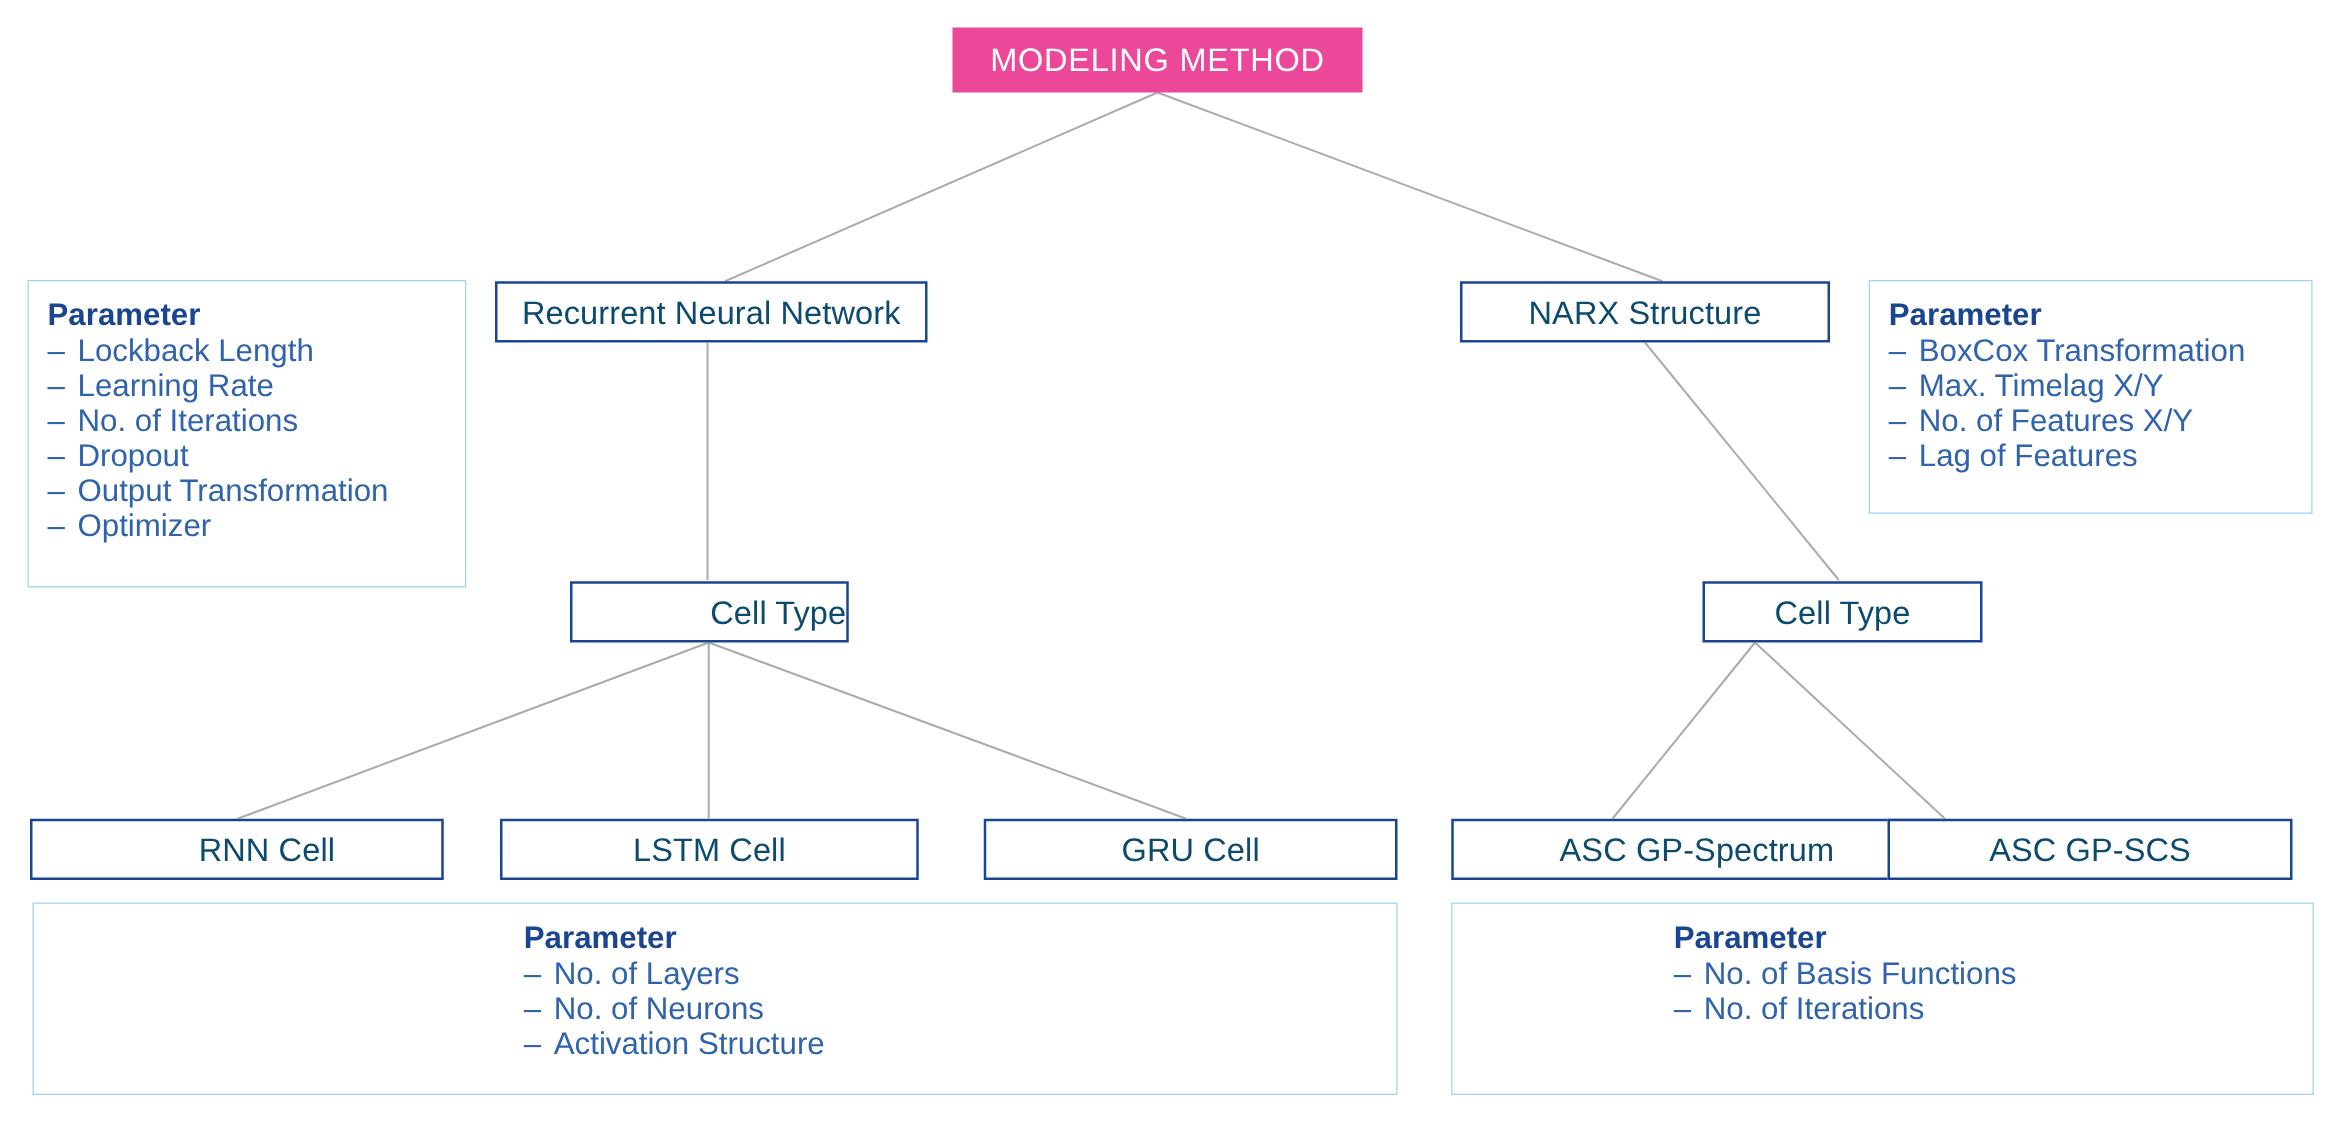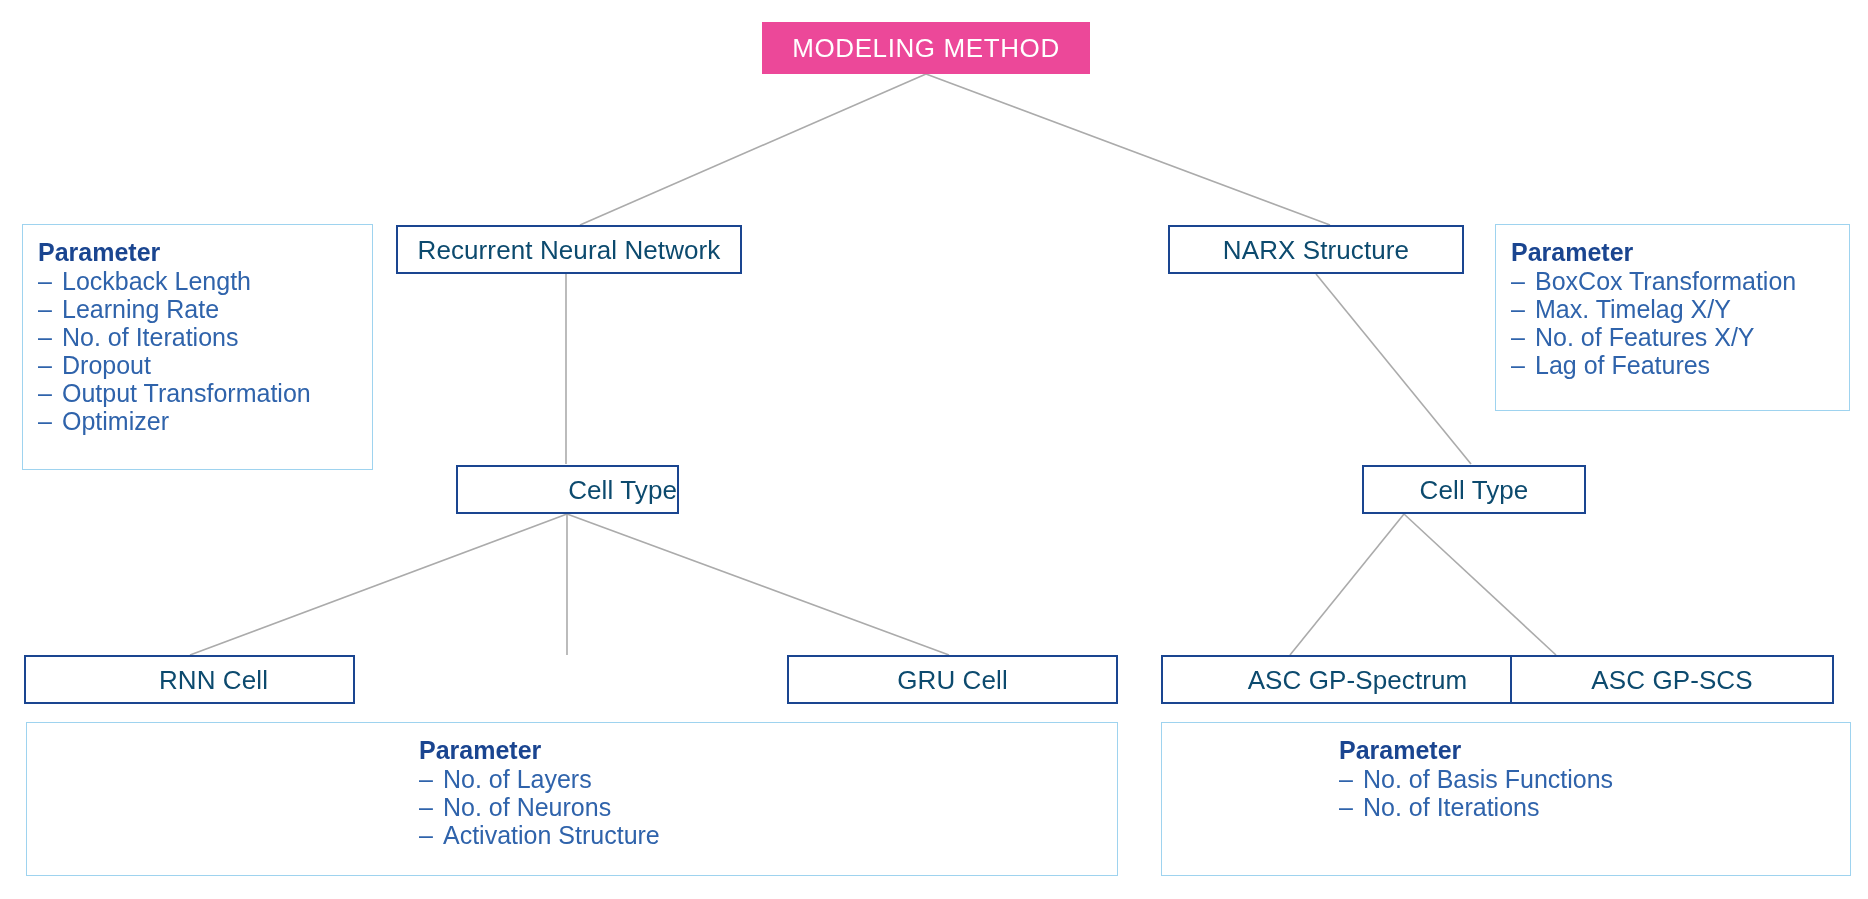--- a/index.html
+++ b/index.html
@@ -82,20 +82,23 @@
   </div>
 
   <div class="node" style="left:1362px;top:465px;width:224px;height:49px;">
     <span>Cell Type</span>
   </div>
 
   <div class="node" style="left:24px;top:655px;width:331px;height:49px;padding-left:48px;">
     <span>RNN Cell</span>
   </div>
 
+  <div class="node" style="left:400px;top:655px;width:335px;height:49px;">
+    <span>LSTM Cell</span>
+  </div>
 
   <div class="node" style="left:787px;top:655px;width:331px;height:49px;">
     <span>GRU Cell</span>
   </div>
 
   <div class="node" style="left:1161px;top:655px;width:393px;height:49px;">
     <span>ASC GP-Spectrum</span>
   </div>
 
   <div class="node" style="left:1510px;top:655px;width:324px;height:49px;">

